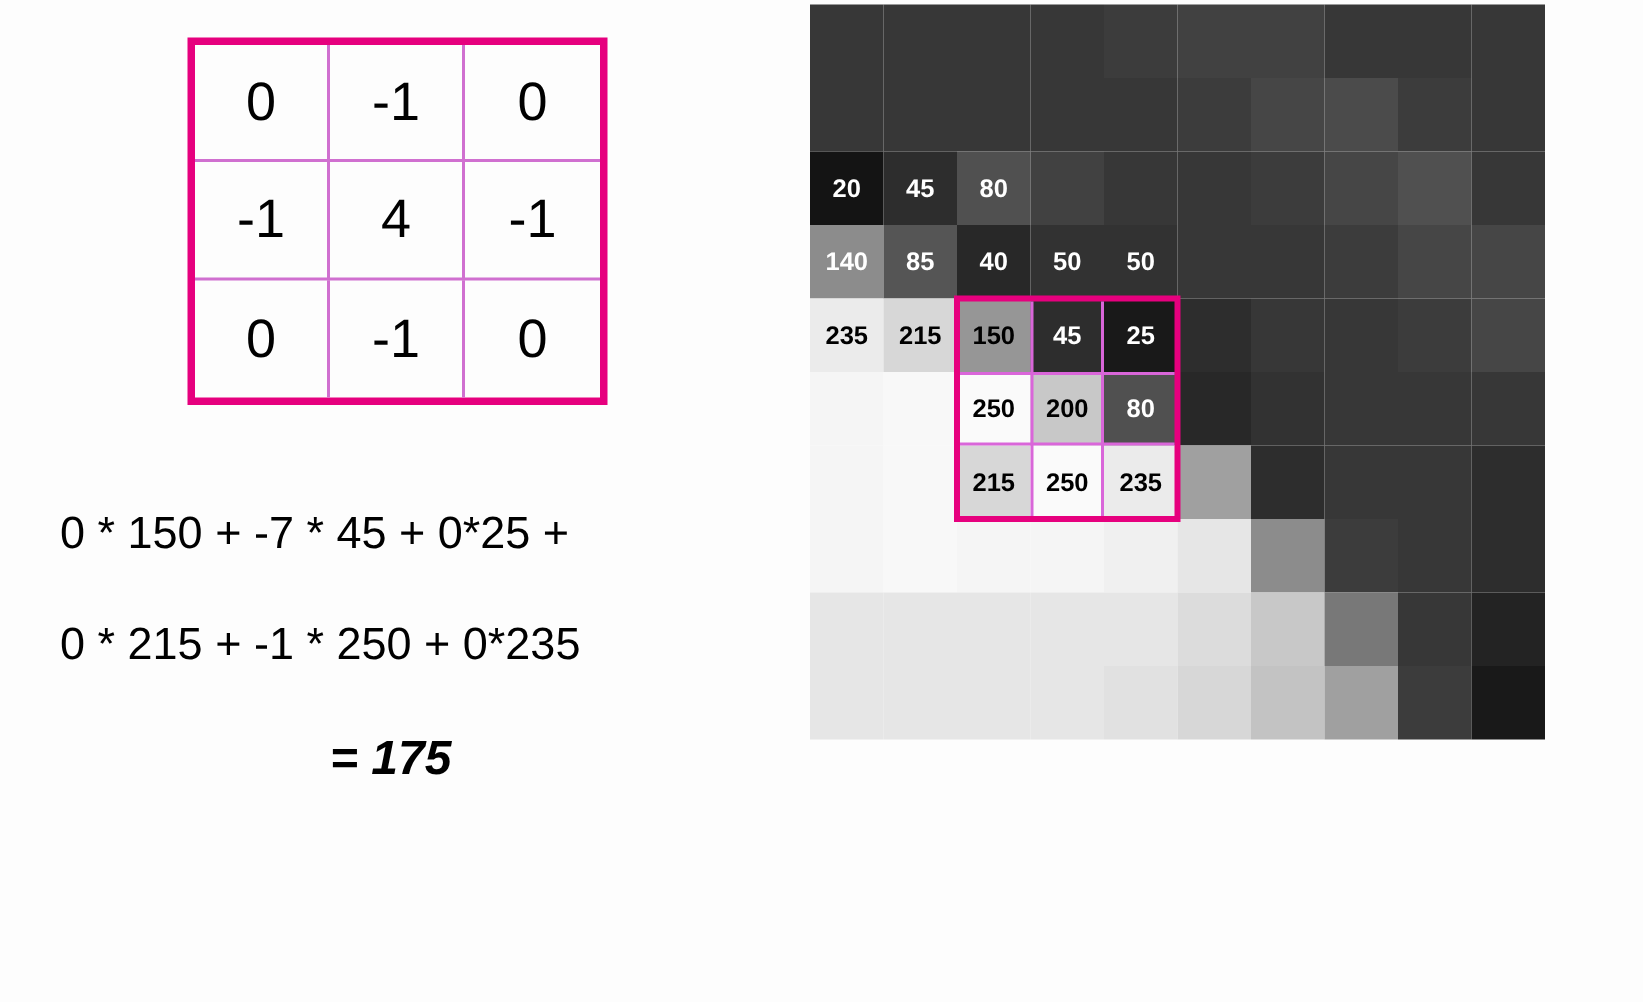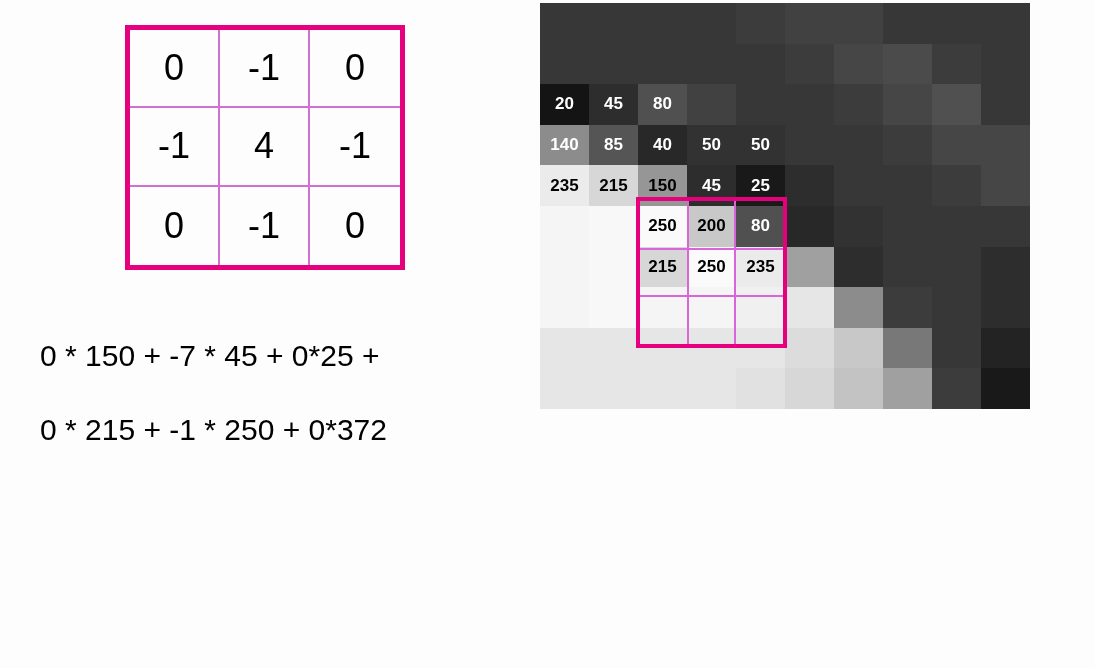--- a/index.html
+++ b/index.html
@@ -54,21 +54,21 @@
     font-style:italic;
     font-weight:700;
     font-size:32px;
     padding-left:180px;
   }
 
   
   .patch{
     position:absolute;
     left:540px; top:3px;
-    width:490px; height:406px;
+    width:490px; height:490px;
     display:grid;
     grid-template-columns:repeat(10,1fr);
     grid-template-rows:repeat(10,1fr);
   }
   .patch .pcell{
     display:flex;align-items:center;justify-content:center;
     font-size:17px;font-weight:700;
     font-family:Arial,Helvetica,sans-serif;
     box-sizing:border-box;
     position:relative;
@@ -103,21 +103,22 @@
     <div class="kcell">-1</div>
     <div class="kcell">4</div>
     <div class="kcell">-1</div>
     <div class="kcell">0</div>
     <div class="kcell">-1</div>
     <div class="kcell">0</div>
   </div>
 
 <div class="calc">
   <div class="line">0 * 150 + -7 * 45 + 0*25 +</div>
-  <div class="line">0 * 215 + -1 * 250 + 0*372</div>
+  <div class="line">0 * 215 + -1 * 250 + 0*235</div>
+  <div class="eq">= 175</div>
 </div>
 
 <div class="patch" id="patch">
     <div class="pcell" style="background: rgb(55, 55, 55);"></div>
     <div class="pcell" style="background: rgb(55, 55, 55);"></div>
     <div class="pcell" style="background: rgb(55, 55, 55);"></div>
     <div class="pcell" style="background: rgb(55, 55, 55);"></div>
     <div class="pcell" style="background: rgb(60, 60, 60);"></div>
     <div class="pcell" style="background: rgb(65, 65, 65);"></div>
     <div class="pcell" style="background: rgb(65, 65, 65);"></div>

